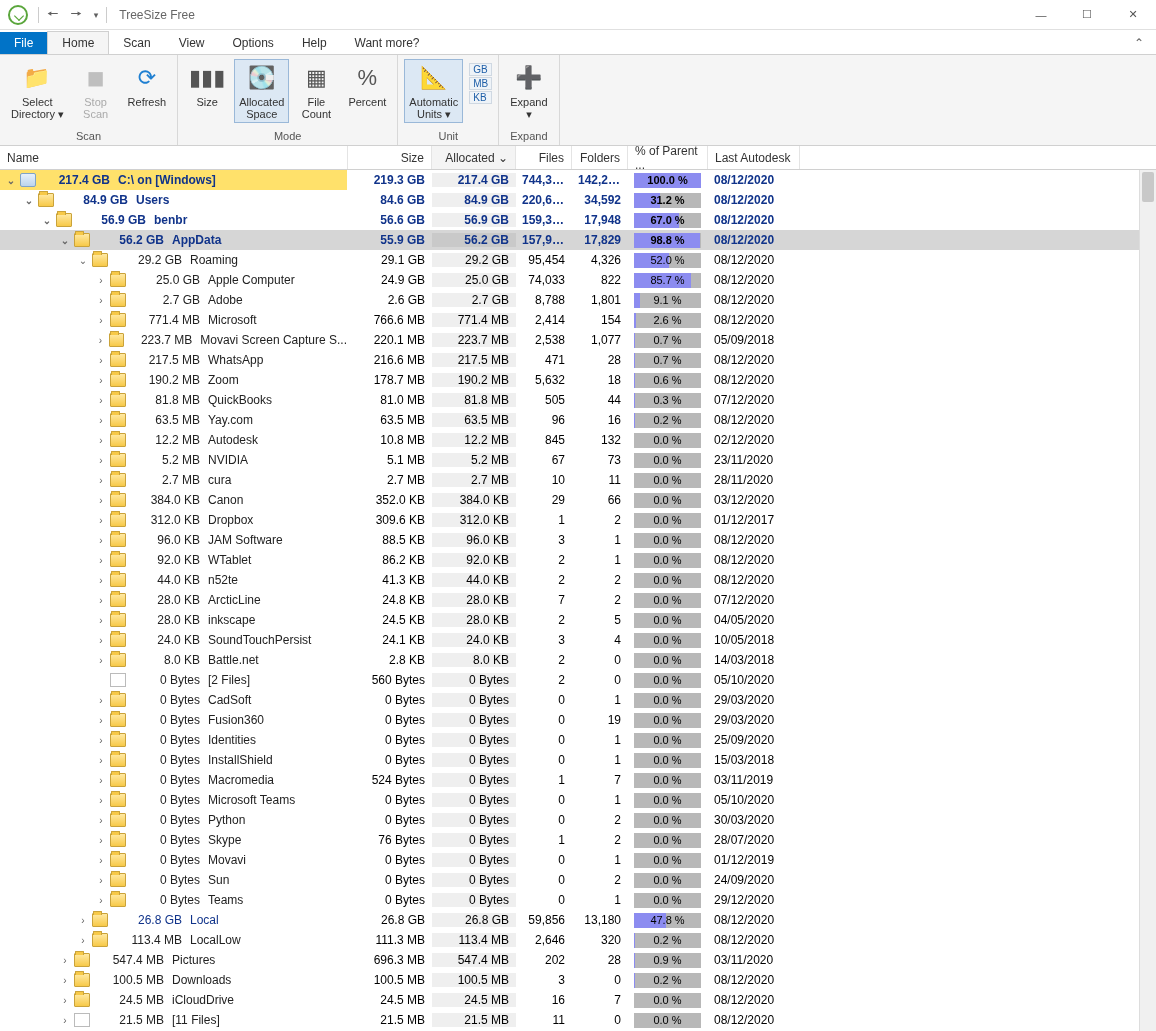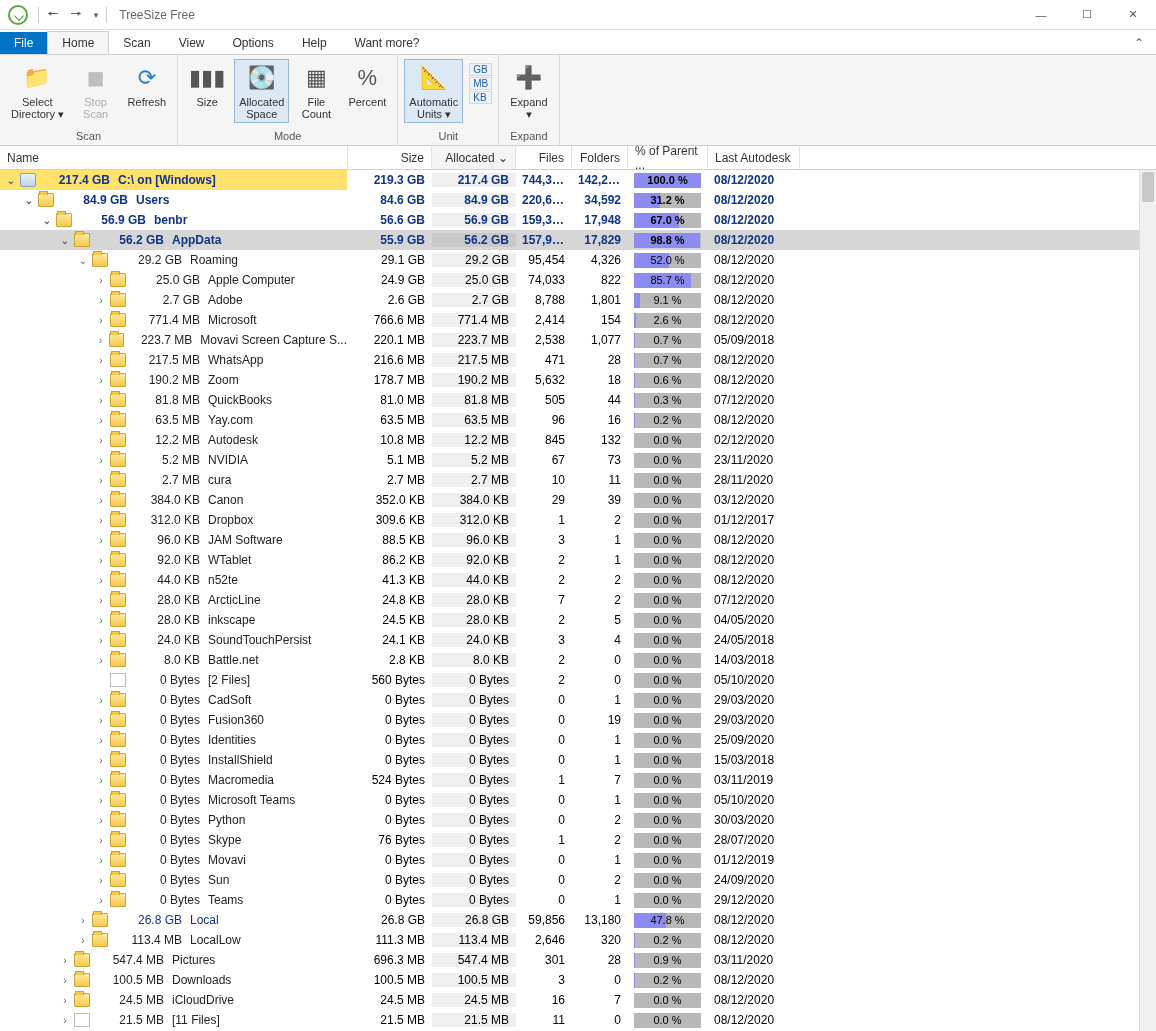--- a/index.html
+++ b/index.html
@@ -528,21 +528,21 @@
         <div class="c-name-inner" style="padding-left: 94px;">
           <span class="exp">›</span>
           <span class="ficon folder"></span>
           <span class="fsize" style="width: 70px; display: inline-block;">384.0 KB</span>
           <span class="fname">Canon</span>
         </div>
       </div>
       <div class="cell num c-size">352.0 KB</div>
       <div class="cell num c-alloc">384.0 KB</div>
       <div class="cell num c-files">29</div>
-      <div class="cell num c-fold">39</div>
+      <div class="cell num c-fold">66</div>
       <div class="cell c-pct">
         <div class="pctbar">
           <div class="fill" style="width: 0%;"></div>
           <div class="txt">0.0 %</div>
         </div>
       </div>
       <div class="cell c-mod">03/12/2020</div>
     </div>
     <div class="row">
       <div class="cell c-name" style="padding: 0px;">
@@ -682,21 +682,21 @@
       <div class="cell num c-size">24.1 KB</div>
       <div class="cell num c-alloc">24.0 KB</div>
       <div class="cell num c-files">3</div>
       <div class="cell num c-fold">4</div>
       <div class="cell c-pct">
         <div class="pctbar">
           <div class="fill" style="width: 0%;"></div>
           <div class="txt">0.0 %</div>
         </div>
       </div>
-      <div class="cell c-mod">24/05/2018</div>
+      <div class="cell c-mod">10/05/2018</div>
     </div>
     <div class="row">
       <div class="cell c-name" style="padding: 0px;">
         <div class="c-name-inner" style="padding-left: 94px;">
           <span class="exp">›</span>
           <span class="ficon folder"></span>
           <span class="fsize" style="width: 70px; display: inline-block;">8.0 KB</span>
           <span class="fname">Battle.net</span>
         </div>
       </div>
@@ -1010,21 +1010,21 @@
       <div class="cell c-name" style="padding: 0px;">
         <div class="c-name-inner" style="padding-left: 58px;">
           <span class="exp">›</span>
           <span class="ficon folder"></span>
           <span class="fsize" style="width: 70px; display: inline-block;">547.4 MB</span>
           <span class="fname">Pictures</span>
         </div>
       </div>
       <div class="cell num c-size">696.3 MB</div>
       <div class="cell num c-alloc">547.4 MB</div>
-      <div class="cell num c-files">301</div>
+      <div class="cell num c-files">202</div>
       <div class="cell num c-fold">28</div>
       <div class="cell c-pct">
         <div class="pctbar">
           <div class="fill" style="width: 0.9%;"></div>
           <div class="txt">0.9 %</div>
         </div>
       </div>
       <div class="cell c-mod">03/11/2020</div>
     </div>
     <div class="row">

